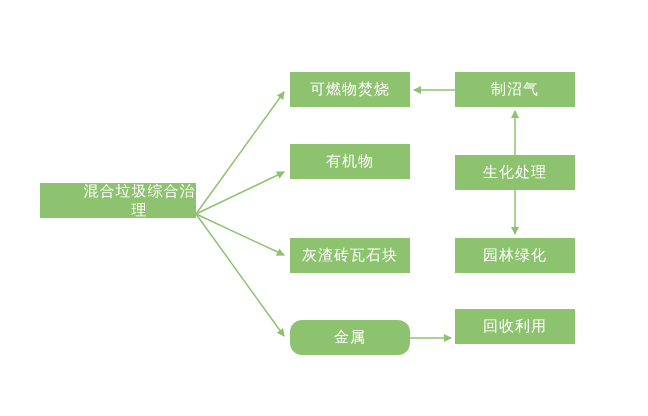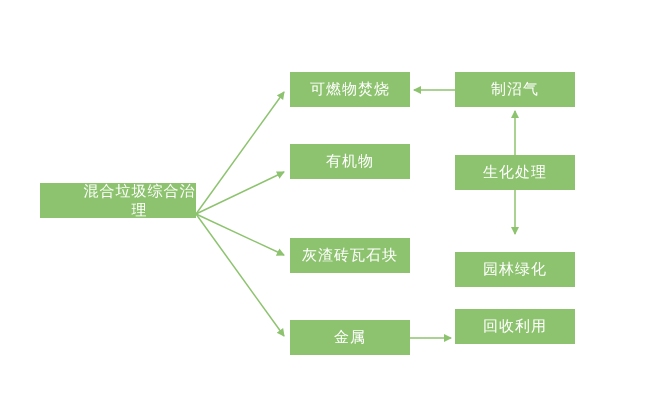--- a/index.html
+++ b/index.html
@@ -43,26 +43,26 @@
     text-align: center;
     box-sizing: border-box;
   }
   
   .node-root   { left: 40px;  top: 183px; width: 156px; height: 35px; padding-left: 43px; }
   
   .node-m      { left: 290px; width: 120px; height: 35px; }
   .node-m1 { top: 72px;  }
   .node-m2 { top: 144px; }
   .node-m3 { top: 238px; }
-  .node-m4 { top: 320px; }
+  .node-m4 { top: 320px; border-radius: 12px; }
   
   .node-r      { left: 455px; width: 120px; height: 35px; }
   .node-r1 { top: 72px;  }
   .node-r2 { top: 155px; }
-  .node-r3 { top: 252px; }
+  .node-r3 { top: 238px; }
   .node-r4 { top: 309px; }
 </style>
 </head>
 <body>
 
 <div class="canvas" style="--box: #8dc36f; --arrow: #8dc36f; --text: #ffffff; background: rgb(255, 255, 255);">
 
   <svg class="diagram-svg" viewBox="0 0 648 416" xmlns="http://www.w3.org/2000/svg">
     <defs>
       <marker id="ah" markerWidth="9" markerHeight="9" refX="7" refY="4" orient="auto" markerUnits="userSpaceOnUse">

